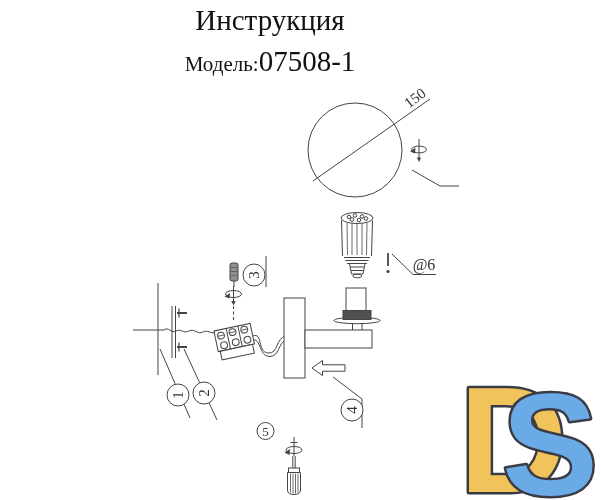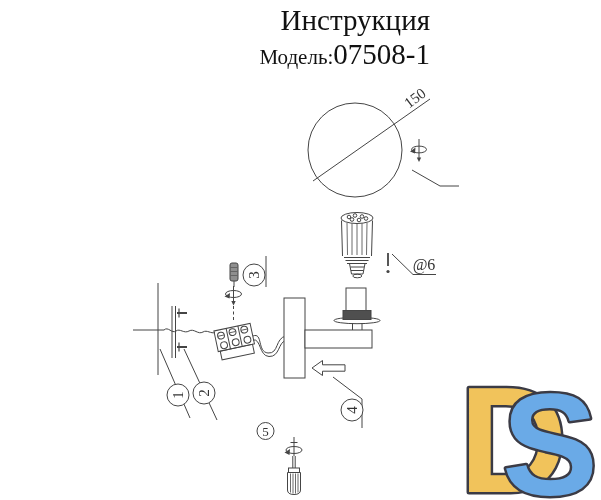--- a/index.html
+++ b/index.html
@@ -5,24 +5,24 @@
   html, body { margin: 0; padding: 0; }
   body {
     width: 601px; height: 500px;
     background: #ffffff;
     position: relative;
     overflow: hidden;
     font-family: "Liberation Serif", serif;
   }
   .header {
     position: absolute; left: 110px; top: 4px; width: 320px;
-    text-align: right; color: #111; line-height: 1.15;
+    text-align: center; color: #111; line-height: 1.15;
   }
   .title-line { font-size: 29px; }
-  .model-line { font-size: 21px; margin-top: 1px; }
+  .model-line { font-size: 21px; margin-top: 8px; }
   .model-number { font-size: 29px; }
   svg.diagram { position: absolute; left: 0; top: 0; }
   .dim-text, .callout-num {
     font-family: "Liberation Serif", serif;
     fill: #333;
     stroke: none;
   }
   .logo-letter {
     font-family: "Liberation Sans", sans-serif;
     font-weight: bold;

